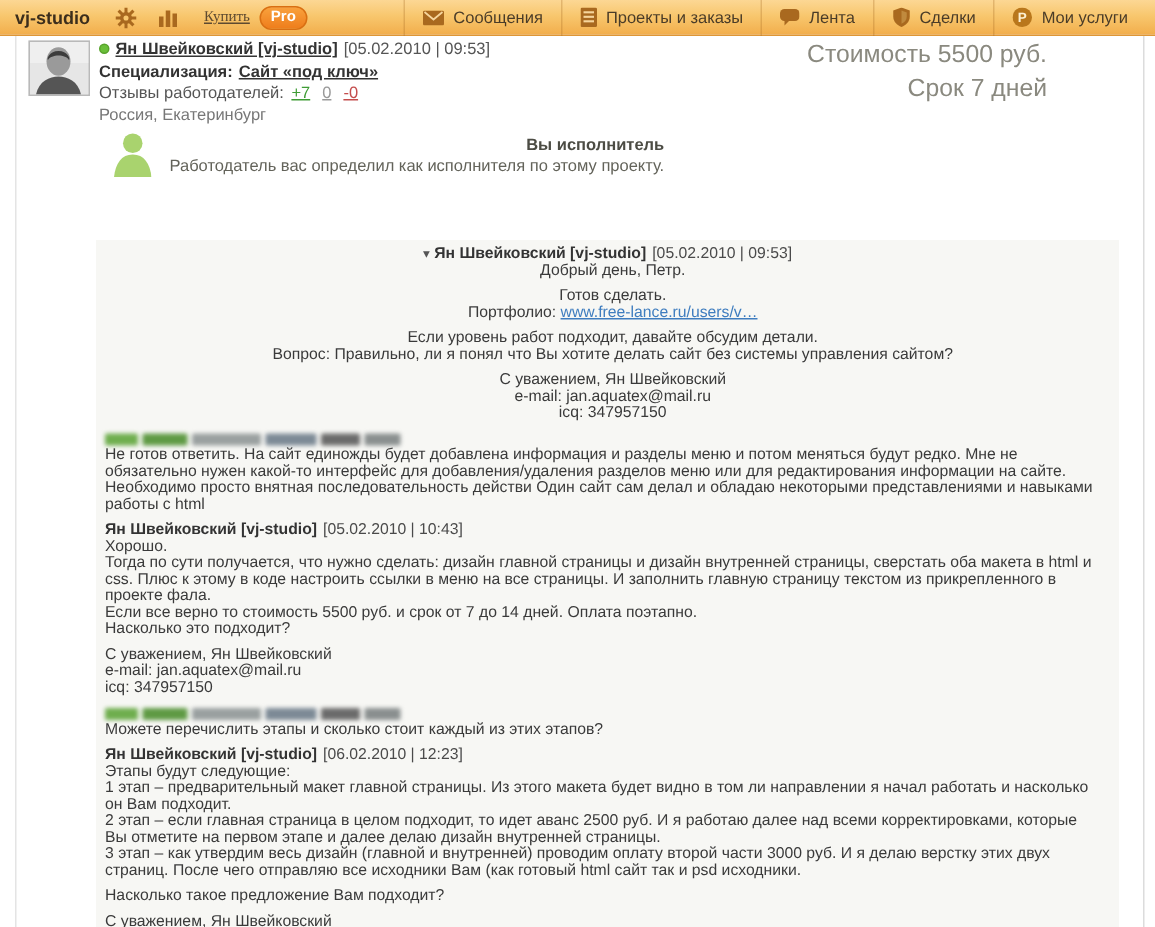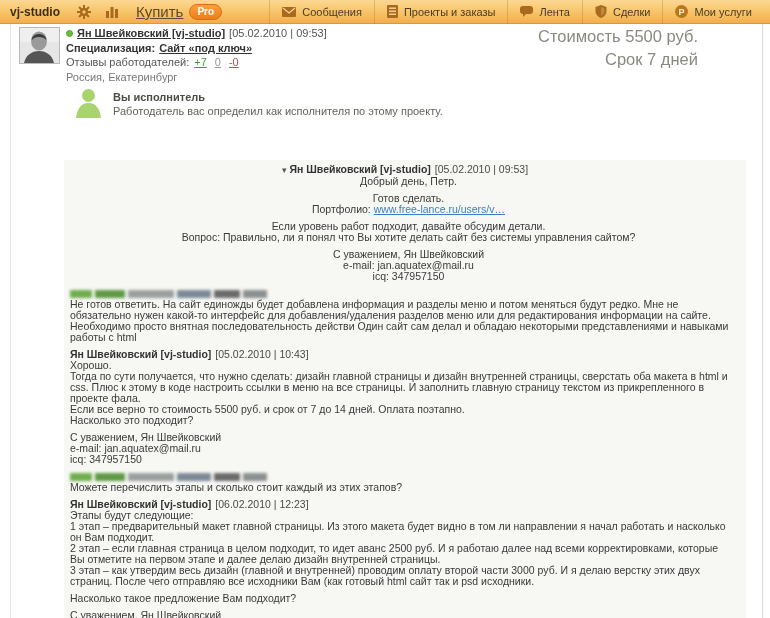--- a/index.html
+++ b/index.html
@@ -6,21 +6,21 @@
   html,body { width:770px; height:618px; overflow:hidden; background:#fff;
               font-family:"Liberation Sans","DejaVu Sans",sans-serif; }
   .page { position:relative; width:770px; height:618px; background:#fff; }
 
   
   .topbar { position:absolute; top:0; left:0; width:770px; height:24px;
             background:linear-gradient(180deg,#fcd794 0%,#f8c76e 45%,#f2ae4c 100%);
             border-bottom:1px solid #de9636; display:flex; align-items:center; padding:0 6px; }
   .logo { font-weight:bold; font-size:12px; color:#3c2e1c; margin:0 10px 0 4px; cursor:pointer; }
   .tb-icon { display:inline-flex; align-items:center; margin:0 7px; cursor:pointer; }
-  .buy { font-size:15px; color:#5e4a30; text-decoration:underline; margin-left:10px; cursor:pointer; }
+  .buy { font-size:10px; color:#5e4a30; text-decoration:underline; margin-left:10px; cursor:pointer;font-family:Liberation Serif, serif; }
   .pro-badge { margin-left:6px; background:linear-gradient(180deg,#f9a13c,#ee7d1c); border:1px solid #d96f12;
                color:#fff; font-size:10px; font-weight:bold; padding:1px 7px 2px; border-radius:8px; }
   .menu { margin-left:auto; display:flex; height:24px; }
   .menu-item { display:flex; align-items:center; gap:6px; padding:0 12px; height:24px;
                border-left:1px solid rgba(160,100,30,.28); font-size:11px; color:#4a3c28; cursor:pointer; }
   .menu-item svg { display:block; }
 
   
   .edge-left  { position:absolute; left:10px;  top:24px; bottom:0; width:1px; background:#e4e4e4; }
   .edge-right { position:absolute; left:762px; top:24px; bottom:0; width:1px; background:#dcdcdc; }
@@ -35,21 +35,21 @@
   .spec-link { font-weight:bold; color:#333; text-decoration:underline; margin-left:4px; cursor:pointer; }
   .rev-pos { color:#3f9c35; text-decoration:underline; margin-left:5px; cursor:pointer; }
   .rev-neu { color:#999;    text-decoration:underline; margin-left:8px; cursor:pointer; }
   .rev-neg { color:#c44d4d; text-decoration:underline; margin-left:8px; cursor:pointer; }
   .location { color:#777; }
 
   .price-block { position:absolute; top:25px; right:72px; text-align:right;
                  font-size:16.5px; line-height:23px; color:#8a897f; }
 
   
-  .notice { position:absolute; left:76px; top:88px; display:flex; align-items:flex-start; }
+  .notice { position:absolute; left:76px; top:88px; display:flex; align-items:flex-start;text-align:right; }
   .notice-text { margin-left:12px; font-size:11px; line-height:13px; padding-top:3px; }
   .notice-title { font-weight:bold; color:#4c4c44; margin-bottom:1px; }
   .notice-sub { color:#63635a; }
 
   
   .thread { position:absolute; left:64px; top:160px; width:682px; bottom:0;
             background:#f7f7f4; padding:4px 12px 0 6px;
             font-size:10.5px; line-height:11px; color:#3a3a3a; }
   .msg { margin-bottom:6px; }
   .msg-header { white-space:nowrap; }

